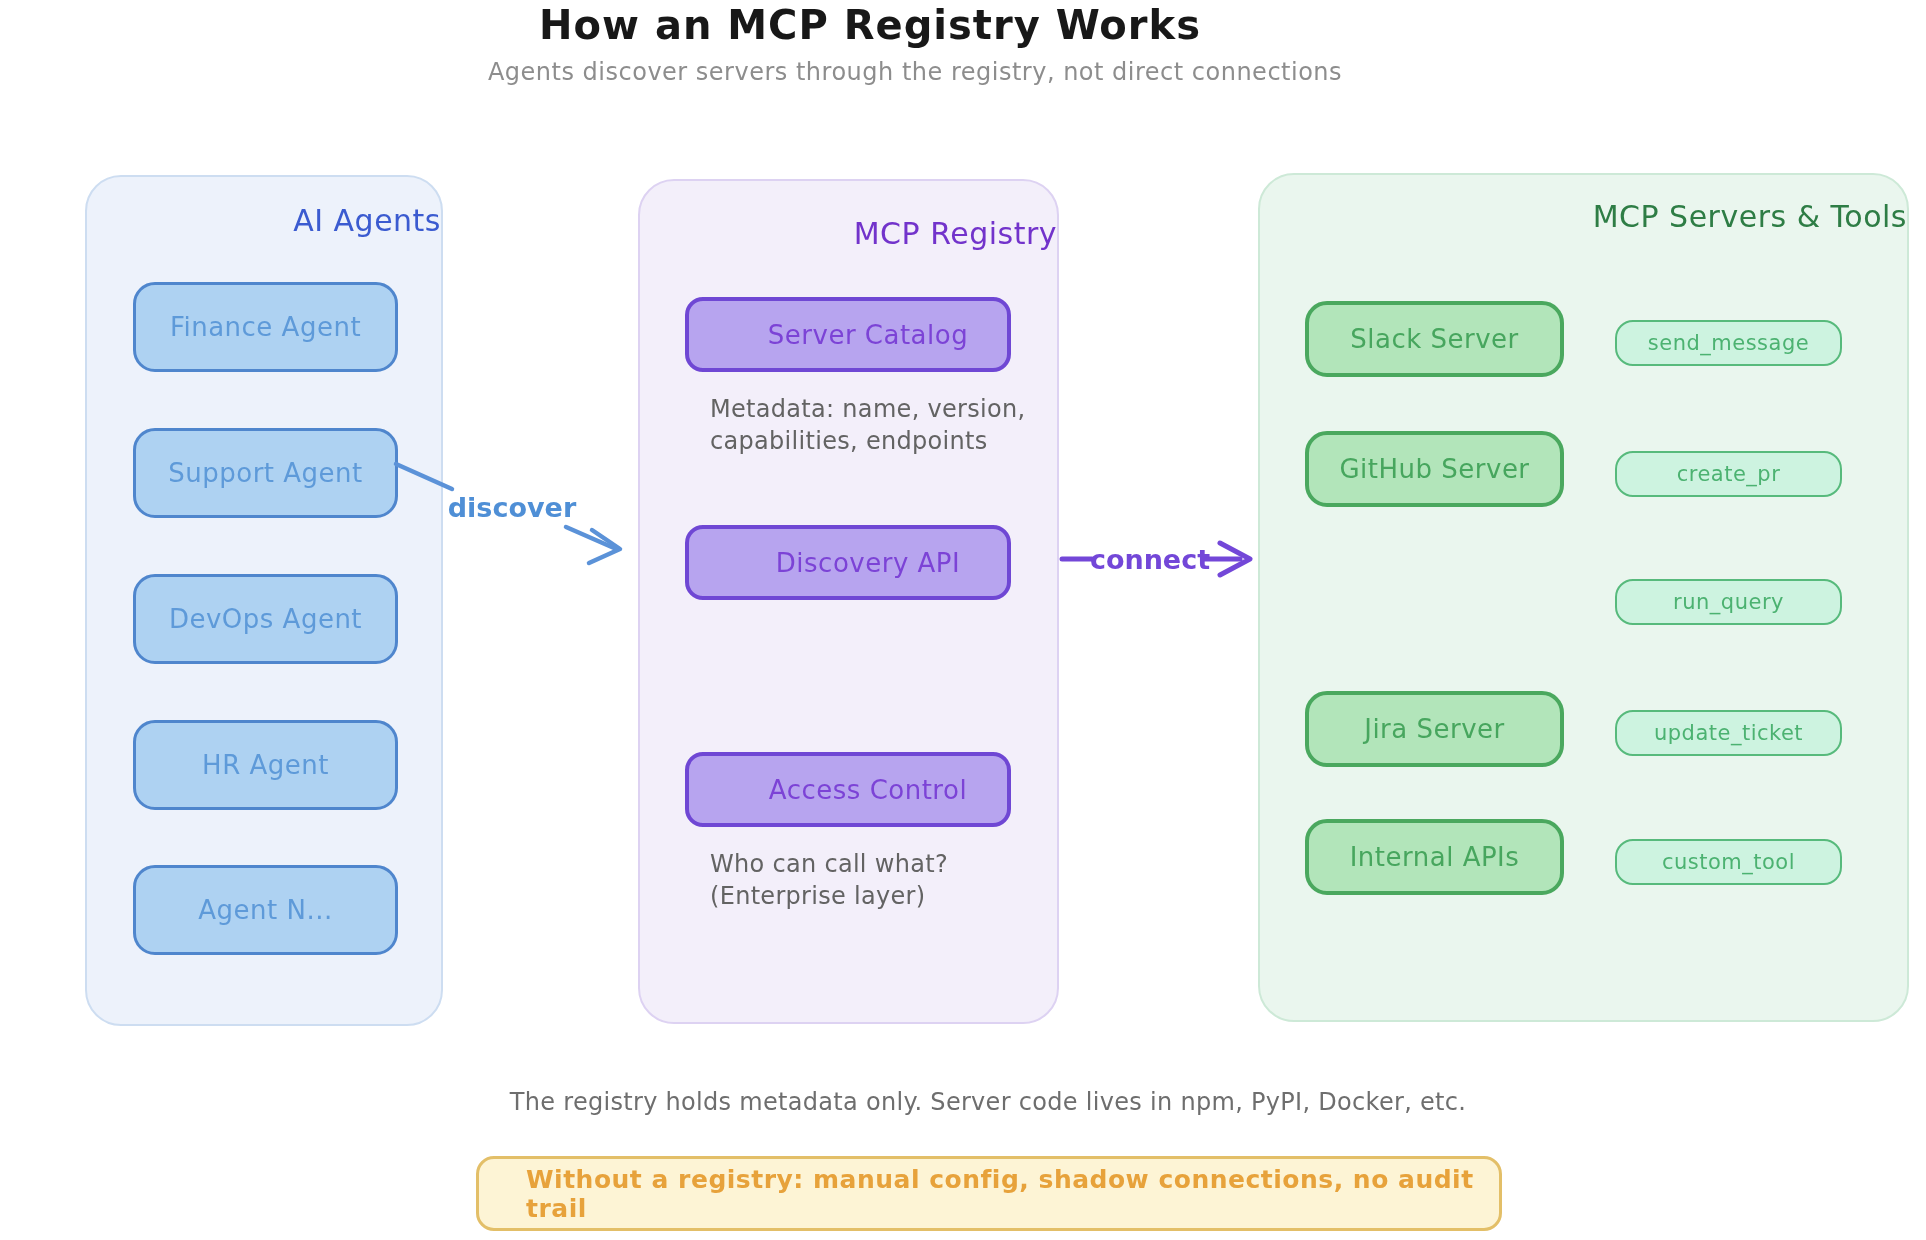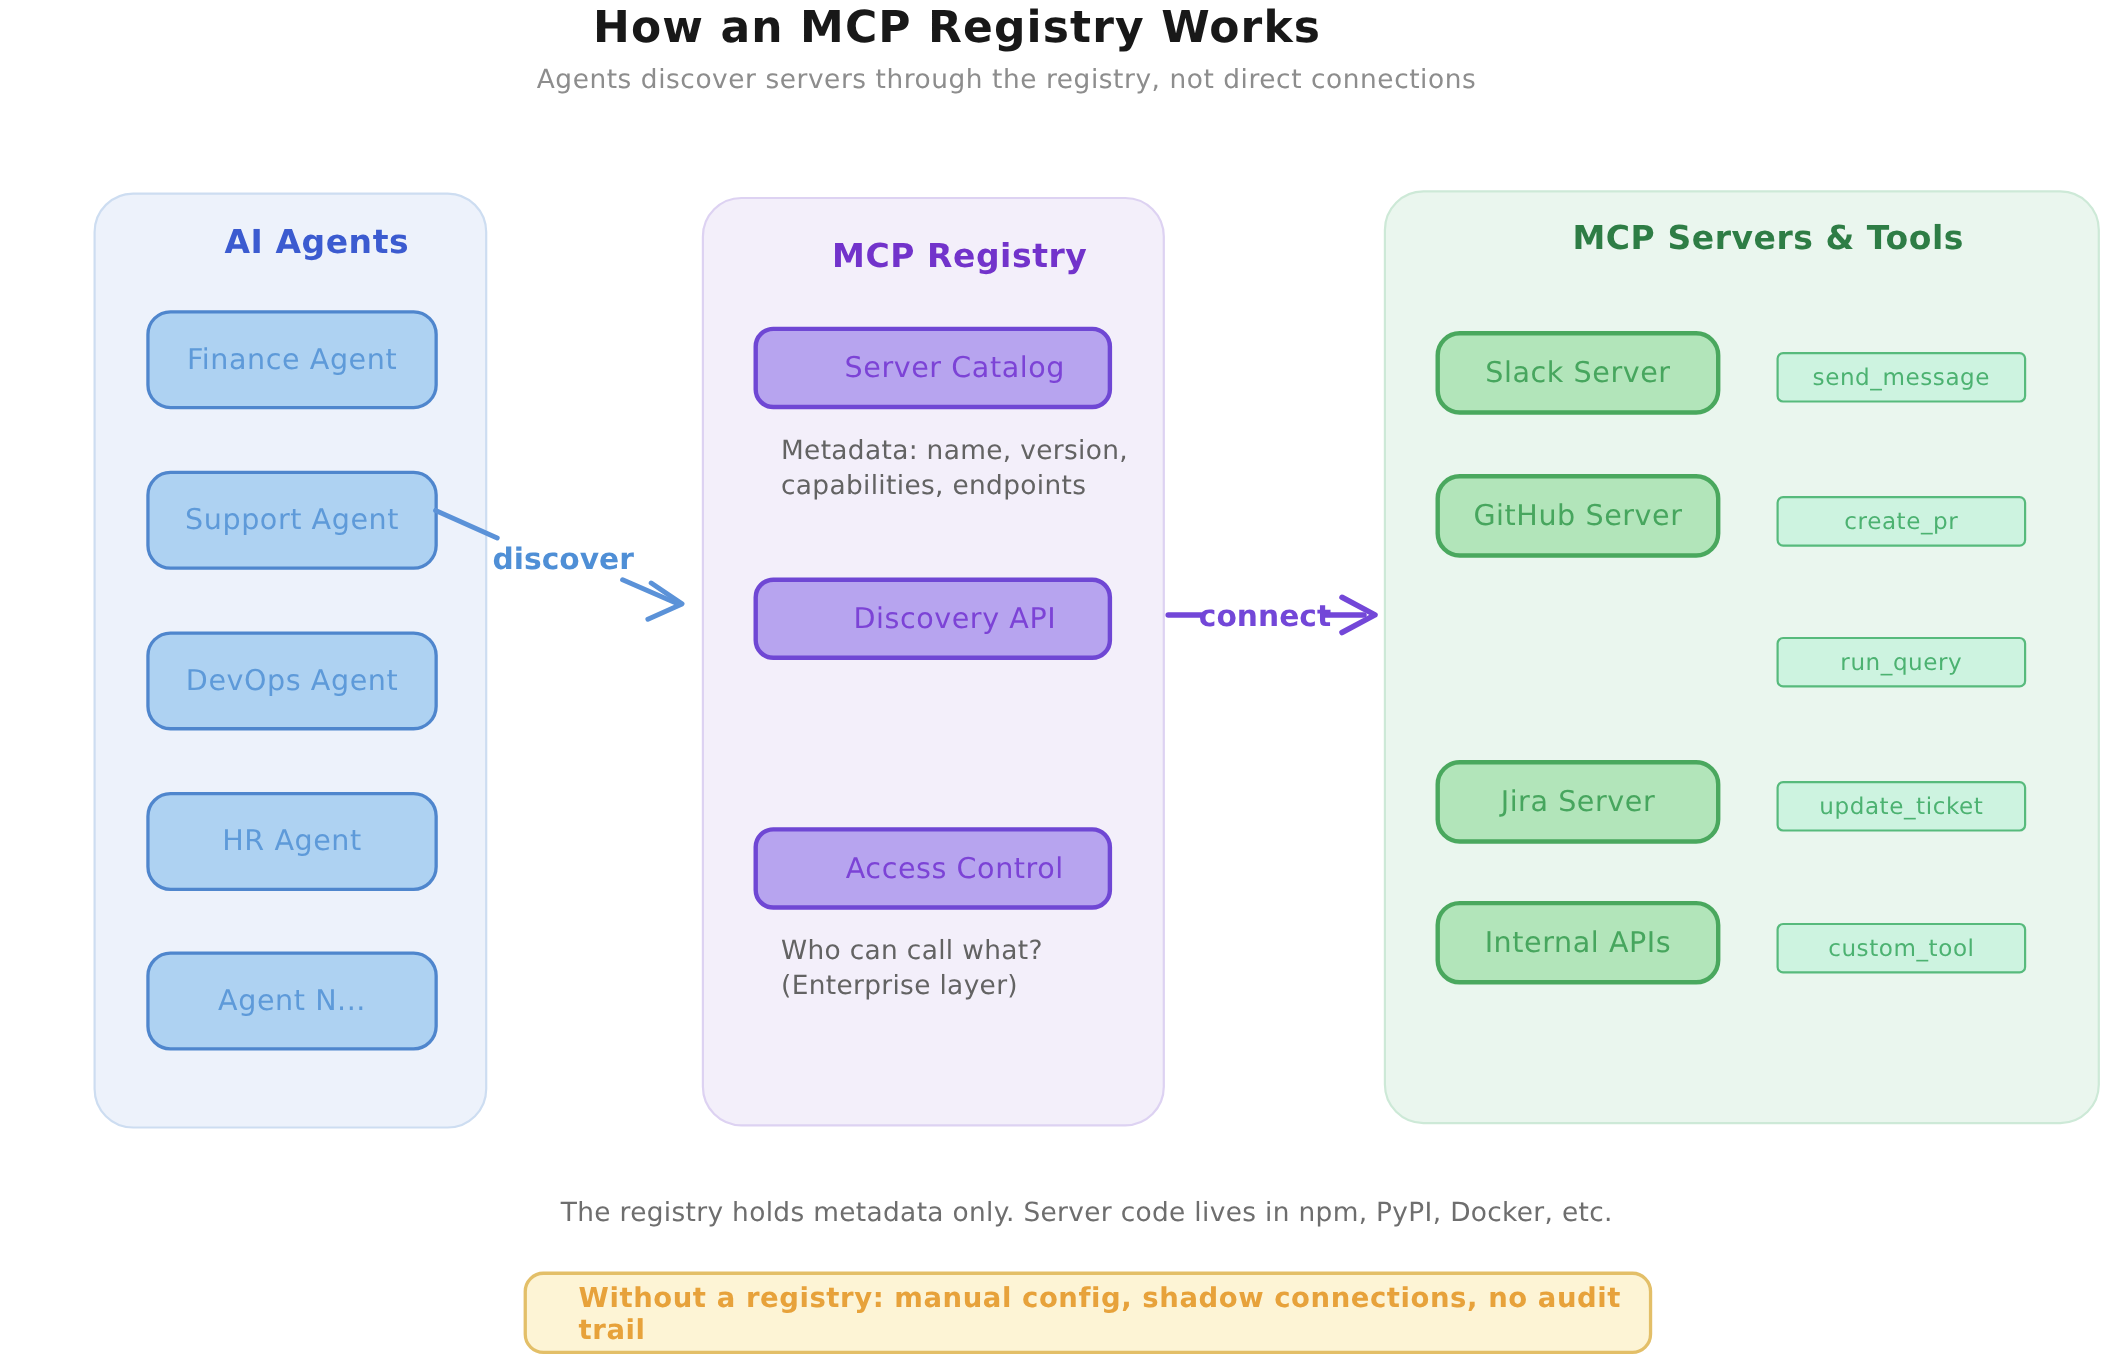--- a/index.html
+++ b/index.html
@@ -24,22 +24,22 @@
   .main-subtitle {
     left: 465px; top: 58px; width: 900px;
     text-align: center;
     font-size: 24px; color: #8d8d8d;
     letter-spacing: 0.5px;
   }
 
   
   .panel { border-radius: 36px; }
   .panel-title {
-    width: 100%; text-align: center;
-    font-size: 30px; font-weight: bold;
+    width: 100%; text-align: right;
+    font-size: 30px; font-weight: normal;
     letter-spacing: 0.5px;
     padding-left: 48px;
   }
 
   .panel-agents {
     left: 85px; top: 175px; width: 358px; height: 851px;
     background: #edf2fb; border: 2px solid #cdddf1;
   }
   .panel-agents .panel-title { margin-top: 26px; color: #3b5bd0; }
 
@@ -78,21 +78,21 @@
   .server-box {
     left: 45px; width: 259px; height: 76px;
     background: #b2e5ba; border: 4px solid #4aa85e;
     border-radius: 22px;
     display: flex; align-items: center; justify-content: center;
     font-size: 26px; color: #47a65e; letter-spacing: 0.5px;
   }
   .tool-box {
     left: 355px; width: 227px; height: 46px;
     background: #cdf3e0; border: 2px solid #57ba7c;
-    border-radius: 6px;
+    border-radius: 18px;
     display: flex; align-items: center; justify-content: center;
     font-size: 21px; color: #4cb271; letter-spacing: 0.5px;
   }
 
   
   #edges {
     position: absolute; left: 0; top: 0;
     width: 1926px; height: 1240px;
     pointer-events: none;
   }

